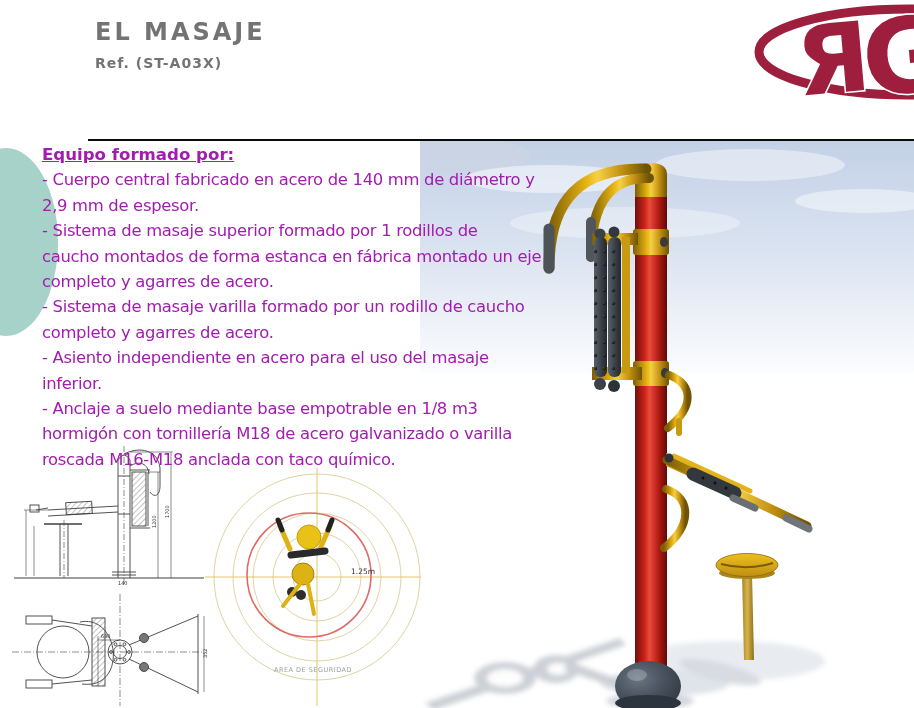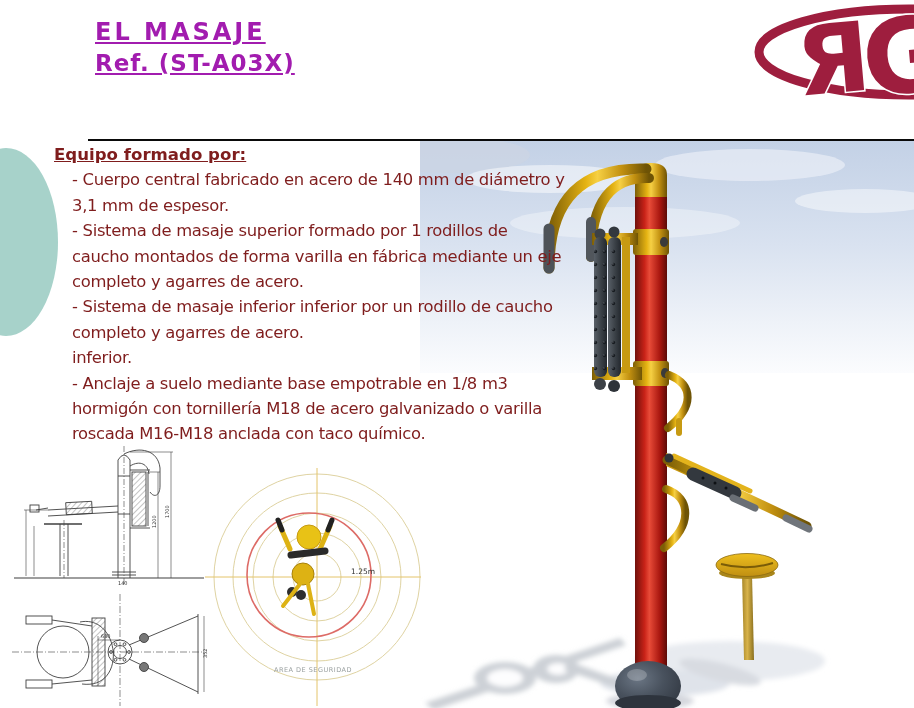--- a/index.html
+++ b/index.html
@@ -1,34 +1,34 @@
 <!DOCTYPE html>
 <html><head>
 <meta charset="utf-8">
 <style>
   html,body{margin:0;padding:0;background:#888;}
   #page{
     position:relative;width:914px;height:708px;background:#ffffff;
     overflow:hidden;font-family:"DejaVu Sans",sans-serif;
   }
   
-  #title-block{position:absolute;left:95px;top:16px;color:#a21caf;z-index:5;text-decoration:underline;}
+  #title-block{position:absolute;left:95px;top:16px;color:#737373;z-index:5;}
   #title-block .t1{font-size:24px;font-weight:bold;letter-spacing:3px;line-height:32px;}
-  #title-block .t2{font-size:23px;font-weight:bold;letter-spacing:1px;line-height:30px;}
+  #title-block .t2{font-size:14px;font-weight:bold;letter-spacing:1px;line-height:30px;}
   #title-block .t3{font-size:21px;font-weight:normal;letter-spacing:.5px;line-height:30px;}
   #logo-clip{position:absolute;top:2px;right:0;width:170px;height:108px;overflow:hidden;z-index:5;}
   #logo-clip svg{position:absolute;left:0;top:0;}
   
   #top-rule{position:absolute;left:88px;top:139px;width:826px;height:2px;background:#0a0a0a;z-index:4;}
   #teal-circle{position:absolute;left:-46px;top:148px;width:104px;height:188px;border-radius:50%;
     background:#a7d2ca;z-index:1;}
   
-  #spec-block{position:absolute;left:54px;top:142px;width:545px;z-index:6;color:#7f1d1d;}
+  #spec-block{position:absolute;left:42px;top:142px;width:545px;z-index:6;color:#a21caf;}
   #spec-block .hd{font-size:16.6px;font-weight:bold;text-decoration:underline;line-height:25.4px;white-space:nowrap;}
-  #spec-block .ln{font-size:16.4px;line-height:25.4px;letter-spacing:-.3px;white-space:nowrap;margin-left:18px;}
+  #spec-block .ln{font-size:16.4px;line-height:25.4px;letter-spacing:-.3px;white-space:nowrap;}
   
   #render-area{position:absolute;left:420px;top:141px;width:494px;height:567px;z-index:2;}
   #tech-drawing{position:absolute;left:8px;top:446px;width:200px;height:262px;z-index:3;}
   #safety-diagram{position:absolute;left:205px;top:464px;width:228px;height:246px;z-index:3;}
   svg text{font-family:"DejaVu Sans",sans-serif;}
 </style>
 </head>
 <body>
 
 <div id="page">
@@ -274,25 +274,26 @@
       <line x1="95" y1="120" x2="78" y2="142" stroke="#ddb214" stroke-width="4" stroke-linecap="round"></line>
       <line x1="103" y1="120" x2="109" y2="150" stroke="#ddb214" stroke-width="4" stroke-linecap="round"></line>
     </g>
     <text x="108" y="208" font-size="6.5" fill="#9aa0a0" text-anchor="middle" letter-spacing="0.5">AREA DE SEGURIDAD</text>
   </svg>
   </div>
 
   <div id="spec-block">
     <div class="hd">Equipo formado por:</div>
     <div class="ln">- Cuerpo central fabricado en acero de 140 mm de diámetro y</div>
-    <div class="ln">3,1 mm de espesor.</div>
+    <div class="ln">2,9 mm de espesor.</div>
     <div class="ln">- Sistema de masaje superior formado por 1 rodillos de</div>
-    <div class="ln">caucho montados de forma varilla en fábrica mediante un eje</div>
+    <div class="ln">caucho montados de forma estanca en fábrica montado un eje</div>
     <div class="ln">completo y agarres de acero.</div>
-    <div class="ln">- Sistema de masaje inferior inferior por un rodillo de caucho</div>
+    <div class="ln">- Sistema de masaje varilla formado por un rodillo de caucho</div>
     <div class="ln">completo y agarres de acero.</div>
+    <div class="ln">- Asiento independiente en acero para el uso del masaje</div>
     <div class="ln">inferior.</div>
     <div class="ln">- Anclaje a suelo mediante base empotrable en 1/8 m3</div>
     <div class="ln">hormigón con tornillería M18 de acero galvanizado o varilla</div>
     <div class="ln">roscada M16-M18 anclada con taco químico.</div>
   </div>
 
 </div>
 
 </body></html>

